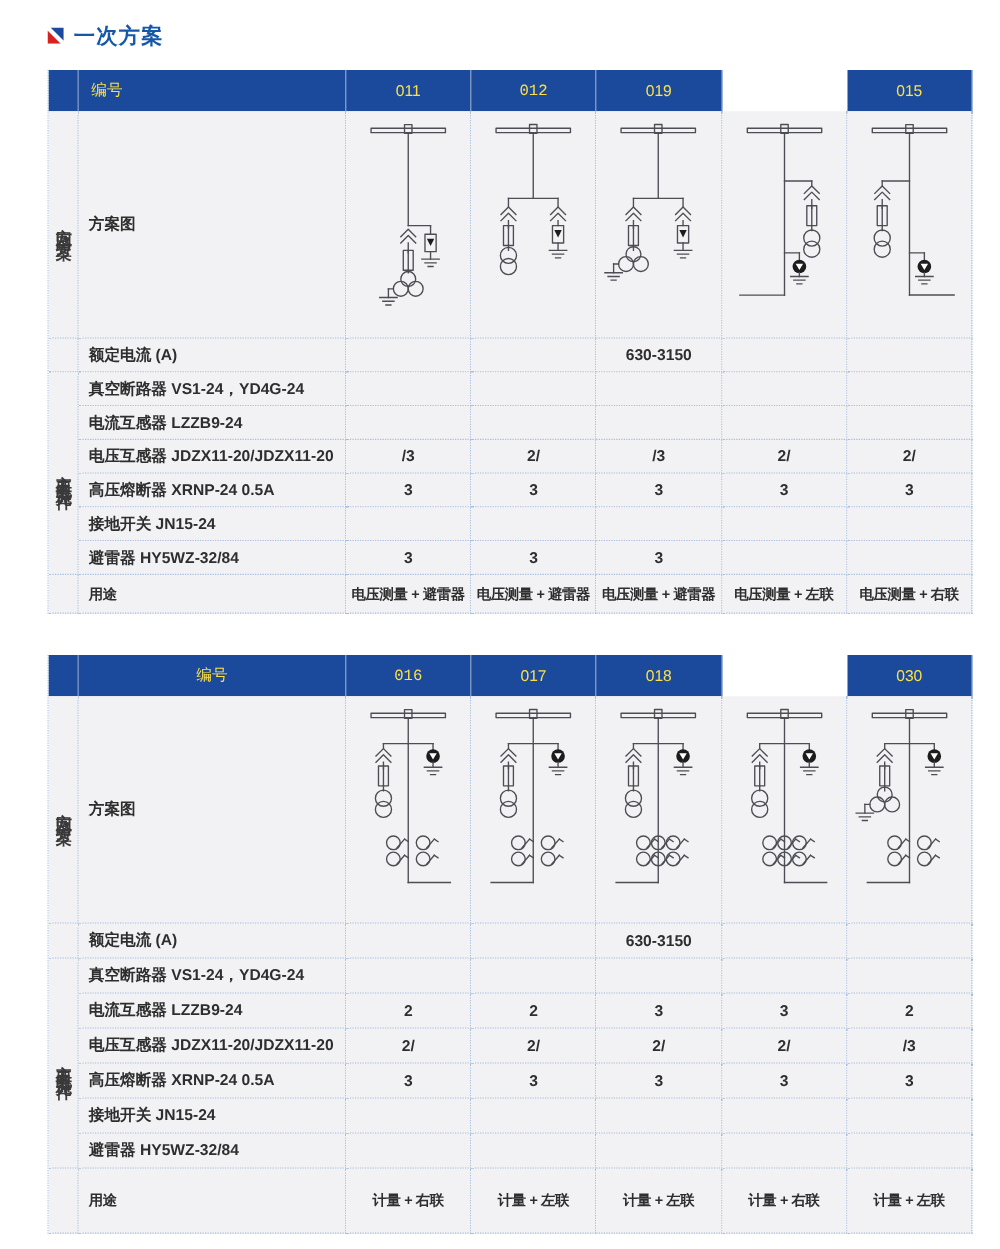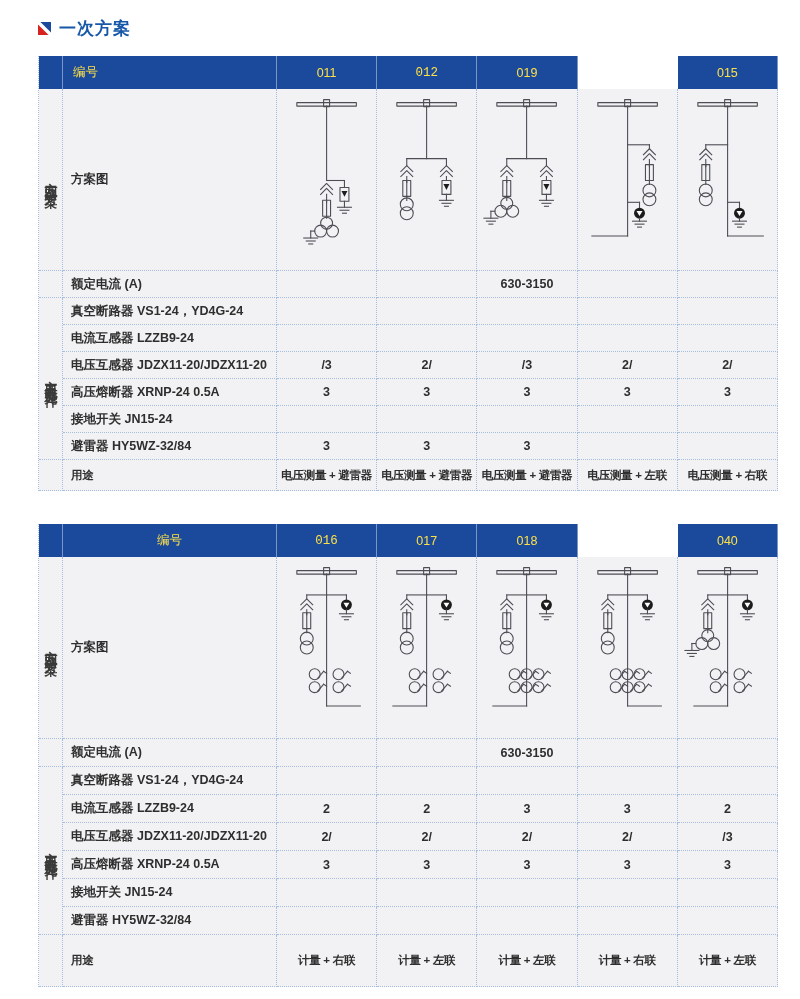--- a/index.html
+++ b/index.html
@@ -281,21 +281,21 @@
       <div class="c val us" style="grid-area: 10 / 5;">电压测量 + 避雷器</div>
       <div class="c val us" style="grid-area: 10 / 6;">电压测量 + 左联</div>
       <div class="c val us" style="grid-area: 10 / 7; text-align: center;">电压测量 + 右联</div>
     </section>
   <section class="scheme-table t2" id="table1">
       <div class="hc" style="grid-area: 1 / 1;"></div>
       <div class="hc hlabel" style="grid-area: 1 / 2;">编号</div>
       <div class="hc" style="grid-area: 1 / 3; font-family: Liberation Mono, monospace;">016</div>
       <div class="hc" style="grid-area: 1 / 4;">017</div>
       <div class="hc" style="grid-area: 1 / 5;">018</div>
-      <div class="hc" style="grid-area: 1 / 7;">040</div>
+      <div class="hc" style="grid-area: 1 / 7;">030</div>
       <div class="c vert" style="grid-area: 2 / 1;">方回路方案</div>
       <div class="c" style="grid-area: 3 / 1;"></div>
       <div class="c vert" style="grid-area: 4 / 1 / span 6;">主要电器元件</div>
       <div class="c" style="grid-area: 10 / 1;"></div>
       <div class="c rowlabel" style="grid-area: 2 / 2;">方案图</div>
       <div class="c dcell" style="grid-area: 2 / 3;">
         <svg viewBox="0 0 100 182" preserveAspectRatio="xMidYMid meet" style="width:100%;height:100%">
           <g fill="none" stroke="var(--diagram-stroke)" stroke-width="1.1" stroke-linecap="square" stroke-linejoin="round">
             <rect x="20" y="13.5" width="60" height="3.5"></rect>
             <rect x="47" y="10.5" width="6" height="7"></rect>

